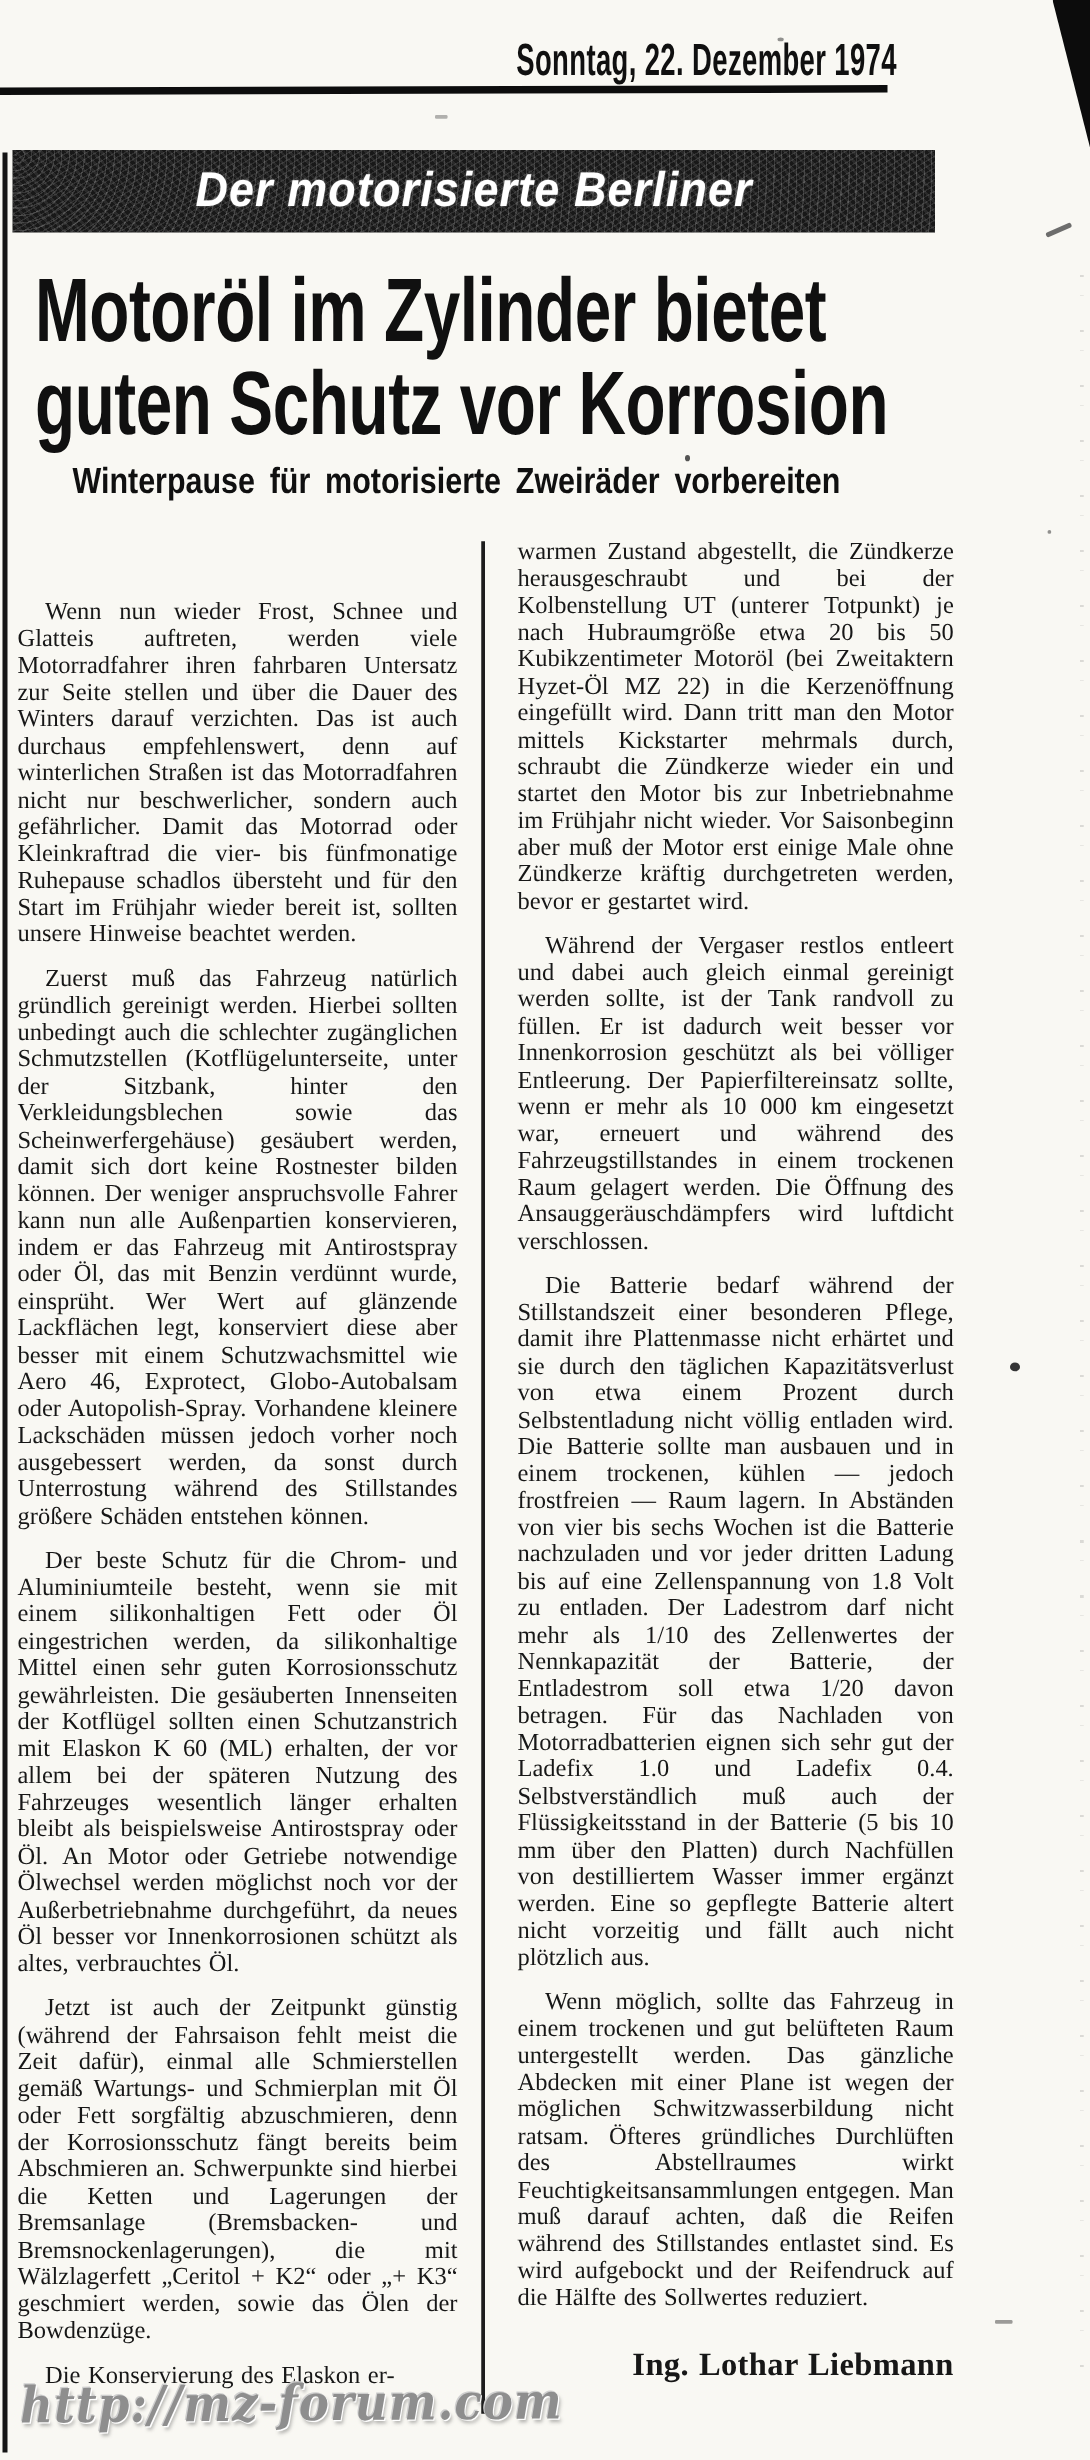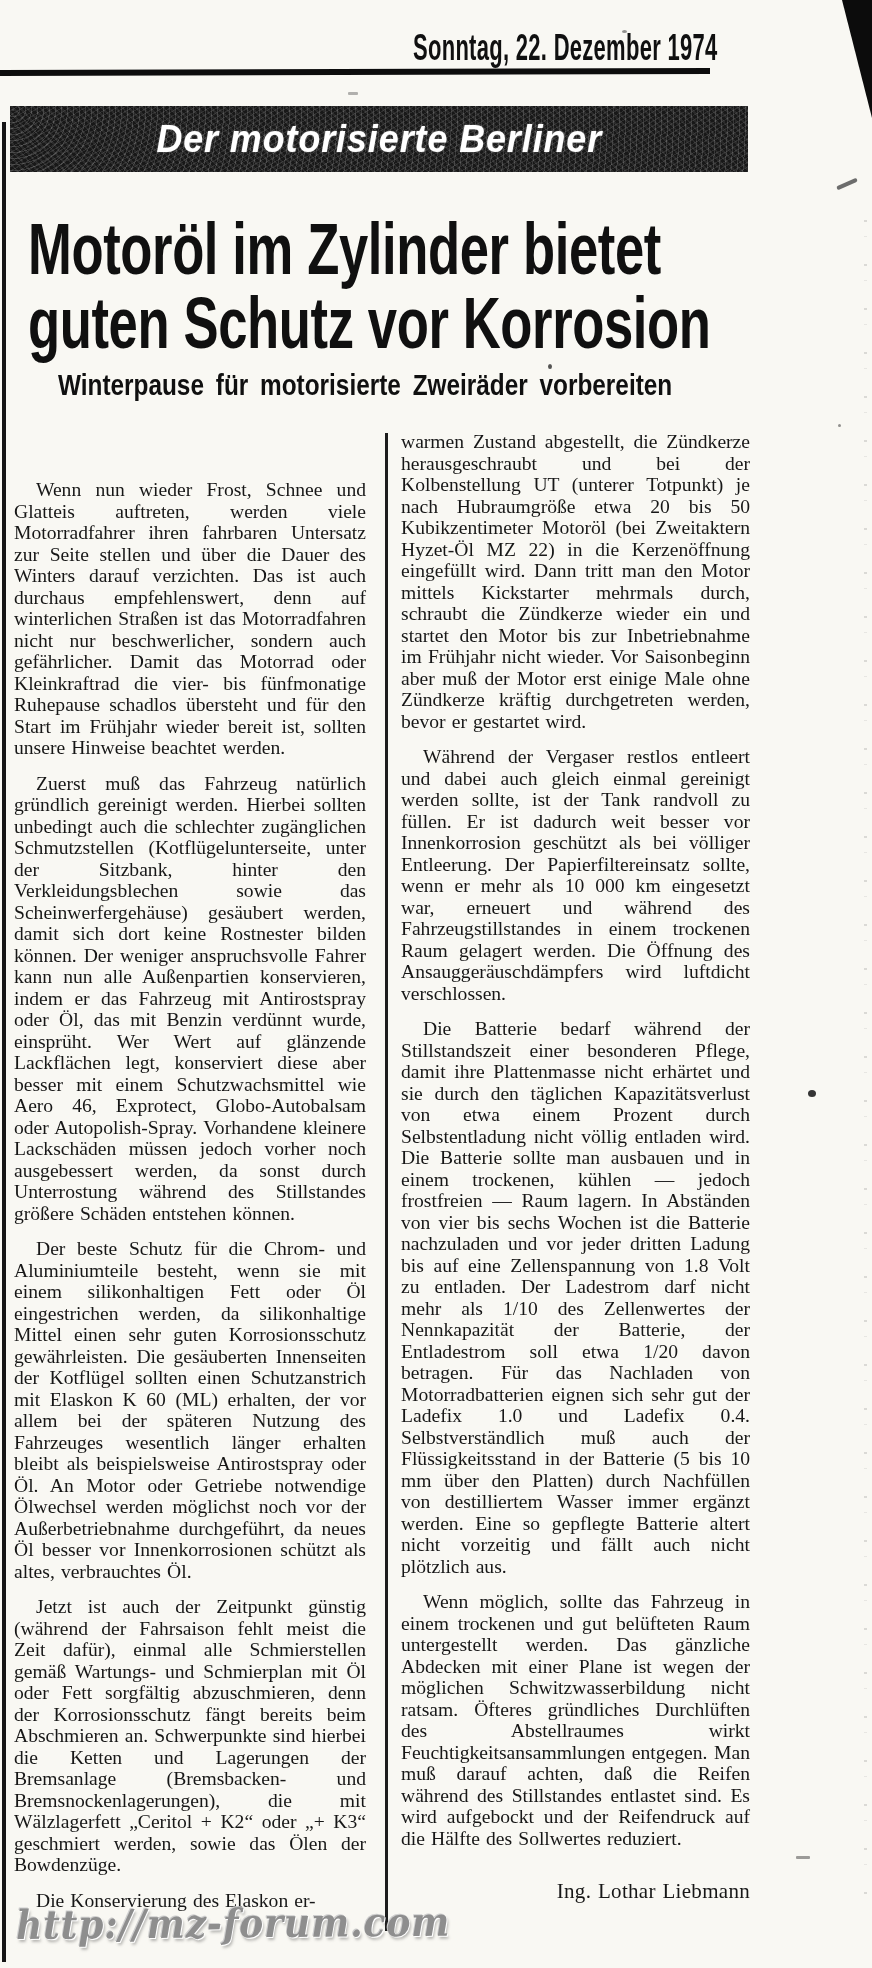--- a/index.html
+++ b/index.html
@@ -59,21 +59,21 @@
     right: 5px; top: 220px;
     width: 3px; height: 1680px;
     background: repeating-linear-gradient(to bottom,
       rgba(80,80,80,.4) 0 2px, transparent 2px 16px,
       rgba(120,120,120,.3) 16px 17px, transparent 17px 44px);
     opacity: .45;
   }
   
   .banner {
     position: absolute;
-    left: 10px; top: 106px;
+    left: 10px; top: 120px;
     width: 738px; height: 66px;
     background-color: #181818;
     background-image:
       repeating-radial-gradient(circle at 3px 4px, rgba(255,255,255,0.14) 0 1px, transparent 1px 6px),
       repeating-linear-gradient(47deg, rgba(255,255,255,0.08) 0 2px, transparent 2px 5px),
       repeating-linear-gradient(-31deg, rgba(110,110,110,0.28) 0 1px, transparent 1px 4px);
     display: flex;
     align-items: center;
     justify-content: center;
   }
@@ -120,36 +120,36 @@
   .col {
     position: absolute; top: 0;
     font-size: 19.6px;
     line-height: 21.5px;
     text-align: justify;
     color: #171717;
     hyphens: auto;
     word-spacing: 0.06em;
   }
   .col-left  { left: 14px;  width: 352px; margin-top: 48px; }
-  .col-right { left: 401px; width: 349px; }
+  .col-right { left: 414px; width: 349px; }
   .col p { margin: 0 0 14px; text-indent: 22px; }
   .col p.no-indent { text-indent: 0; }
   .col p.closing { margin-bottom: 0; }
   .closing-end { display: block; text-align: right; text-indent: 0; }
   .divider {
     position: absolute;
     left: 385px; top: 2px;
     width: 3px; height: 1498px;
     background: #1d1d1d;
   }
   .signature {
     margin-top: 32px;
     text-align: right;
-    font-weight: normal;
-    font-size: 21px;
+    font-weight: bold;
+    font-size: 26px;
     letter-spacing: 0.3px;
     text-indent: 0;
   }
   
   .watermark {
     position: absolute;
     left: 16px; top: 1901px;
     font-family: "DejaVu Serif", serif;
     font-style: italic;
     font-weight: bold;

